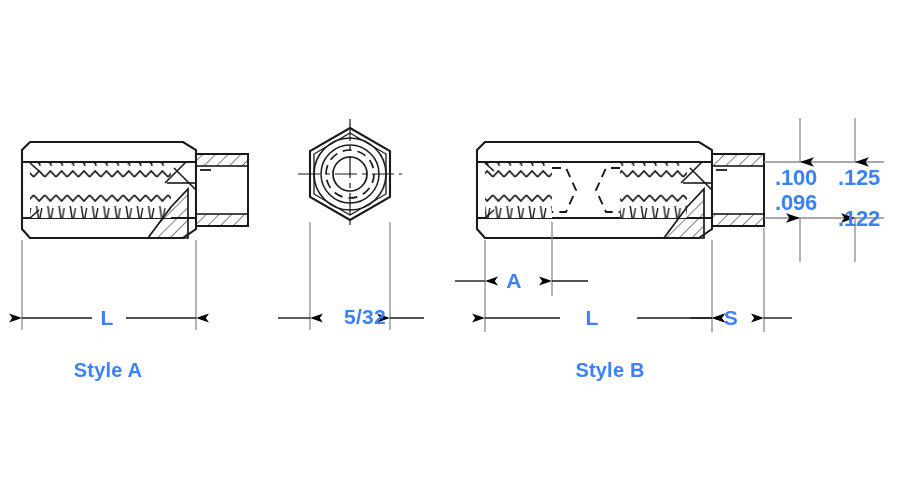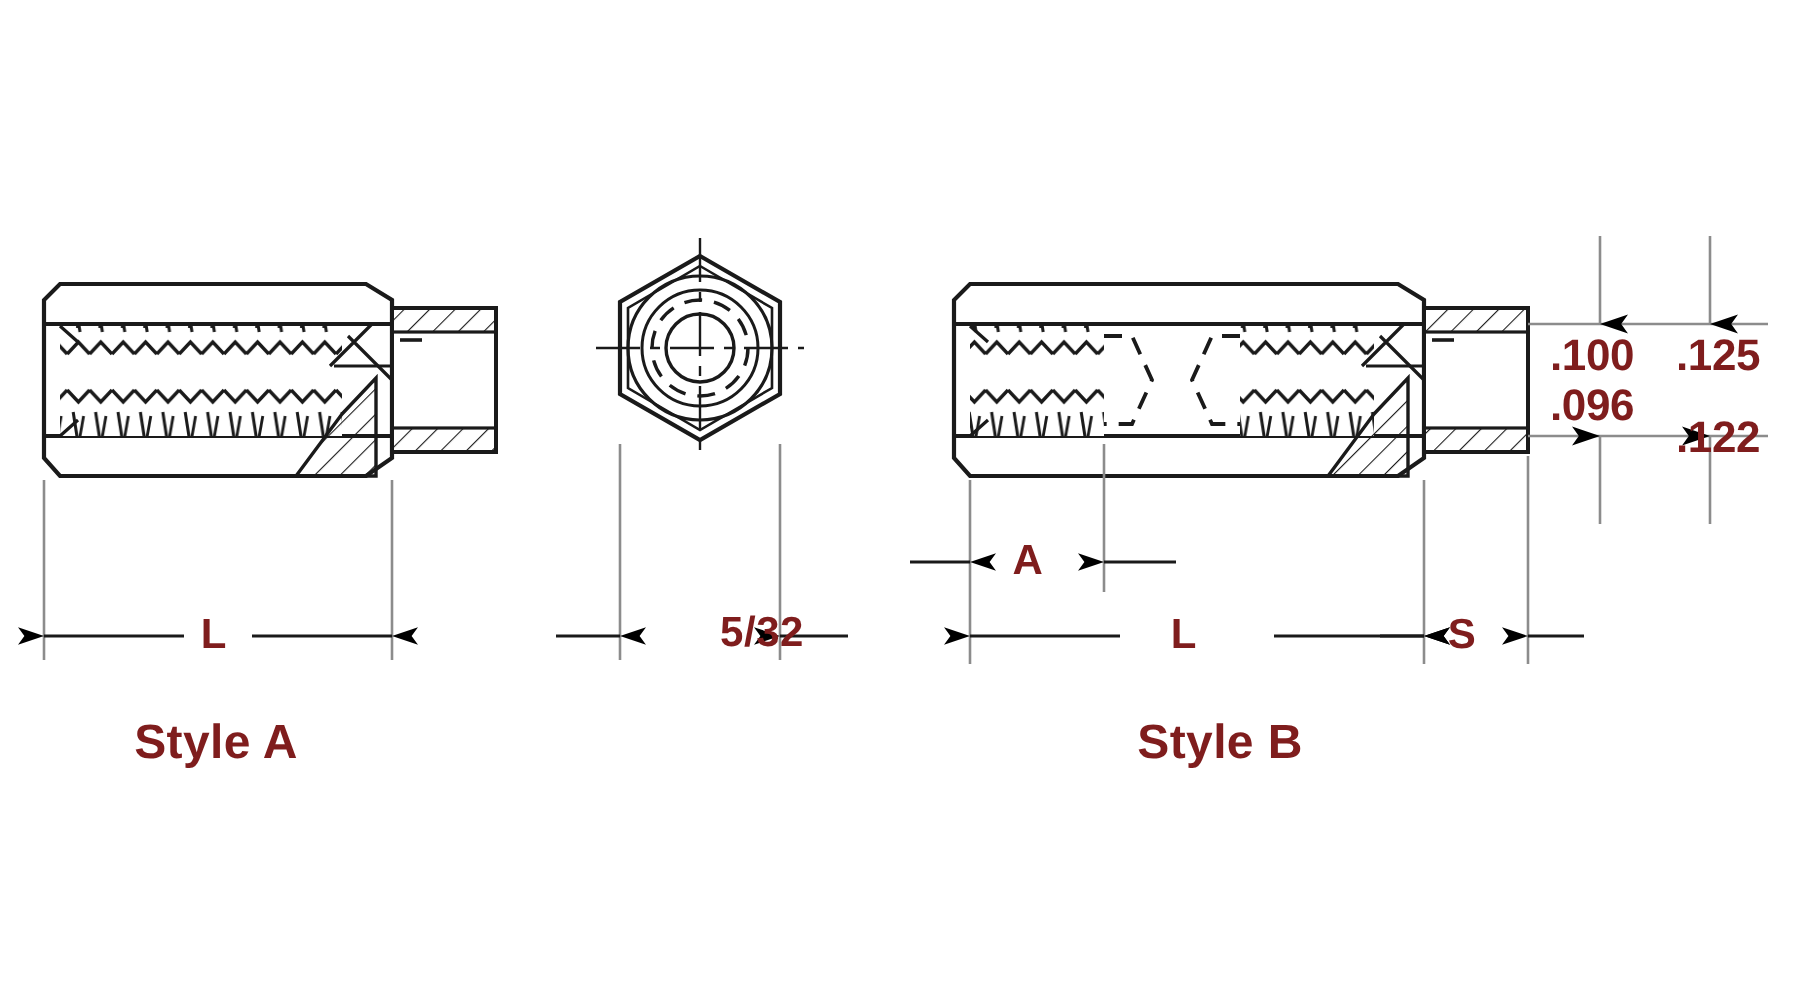--- a/index.html
+++ b/index.html
@@ -18,37 +18,37 @@
   }
   #drawing {
     position: absolute;
     left: 0;
     top: 0;
     width: 900px;
     height: 500px;
   }
   .txt {
     position: absolute;
-    color: #7f1d1d;
+    color: #3b82f6;
     font-family: "Liberation Sans", sans-serif;
     white-space: nowrap;
     line-height: 1;
   }
   .dim-label {
     font-size: 21px;
     font-weight: 700;
     letter-spacing: 0.3px;
   }
   .dim-val {
     font-size: 22px;
     font-weight: 700;
     letter-spacing: -0.2px;
   }
   .style-label {
-    font-size: 24px;
+    font-size: 20px;
     font-weight: 700;
     letter-spacing: 0.2px;
   }
   .ctr { transform: translateX(-50%); }
 </style>
 </head>
 <body>
 
 <div id="sheet">
 
@@ -162,21 +162,21 @@
 
       <line x1="800" y1="118" x2="800" y2="162" stroke="#8c8c8c" stroke-width="1.3" marker-end="url(#ar-d)"></line>
       <line x1="855" y1="118" x2="855" y2="162" stroke="#8c8c8c" stroke-width="1.3" marker-end="url(#ar-d)"></line>
       <line x1="800" y1="262" x2="800" y2="218" stroke="#8c8c8c" stroke-width="1.3" marker-end="url(#ar-d)"></line>
       <line x1="855" y1="262" x2="855" y2="218" stroke="#8c8c8c" stroke-width="1.3" marker-end="url(#ar-d)"></line>
     </g>
   </svg>
 
   <div class="txt dim-label ctr" style="left:107px; top:307px;">L</div>
 
-  <div class="txt dim-label ctr" style="left:365px; top:306px;margin-left:16px;">5/32</div>
+  <div class="txt dim-label ctr" style="left:365px; top:306px;">5/32</div>
 
   <div class="txt dim-label ctr" style="left:514px; top:270px;">A</div>
 
   <div class="txt dim-label ctr" style="left:592px; top:307px;">L</div>
 
   <div class="txt dim-label ctr" style="left:731px; top:307px;">S</div>
 
   <div class="txt dim-val" style="left:775px; top:167px;">.100</div>
   <div class="txt dim-val" style="left:838px; top:167px;">.125</div>
   <div class="txt dim-val" style="left:775px; top:192px;">.096</div>

